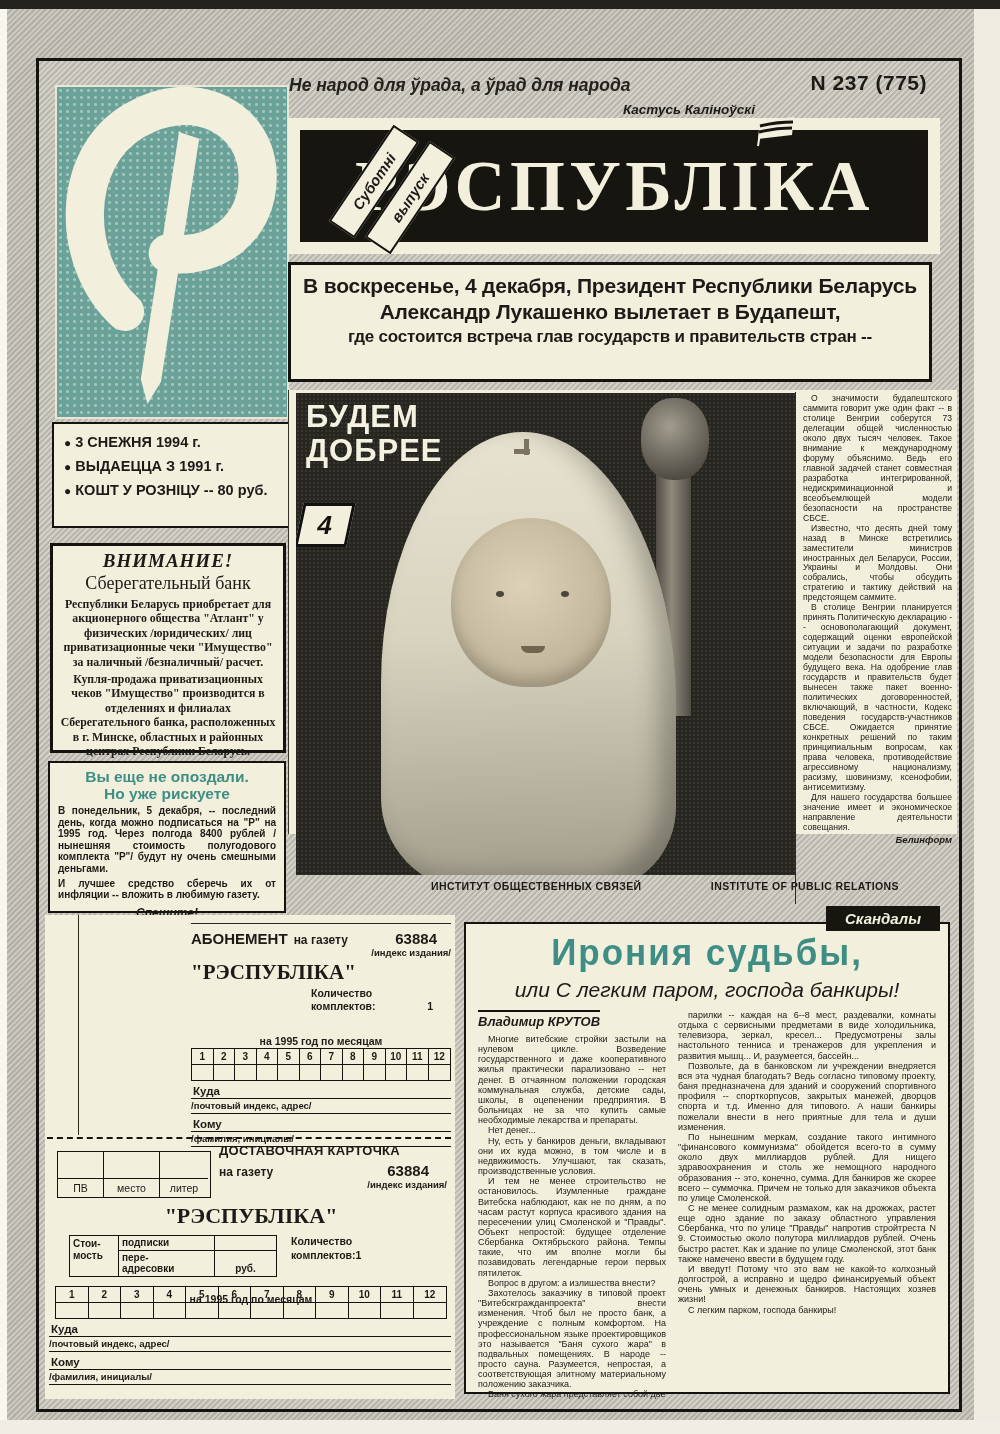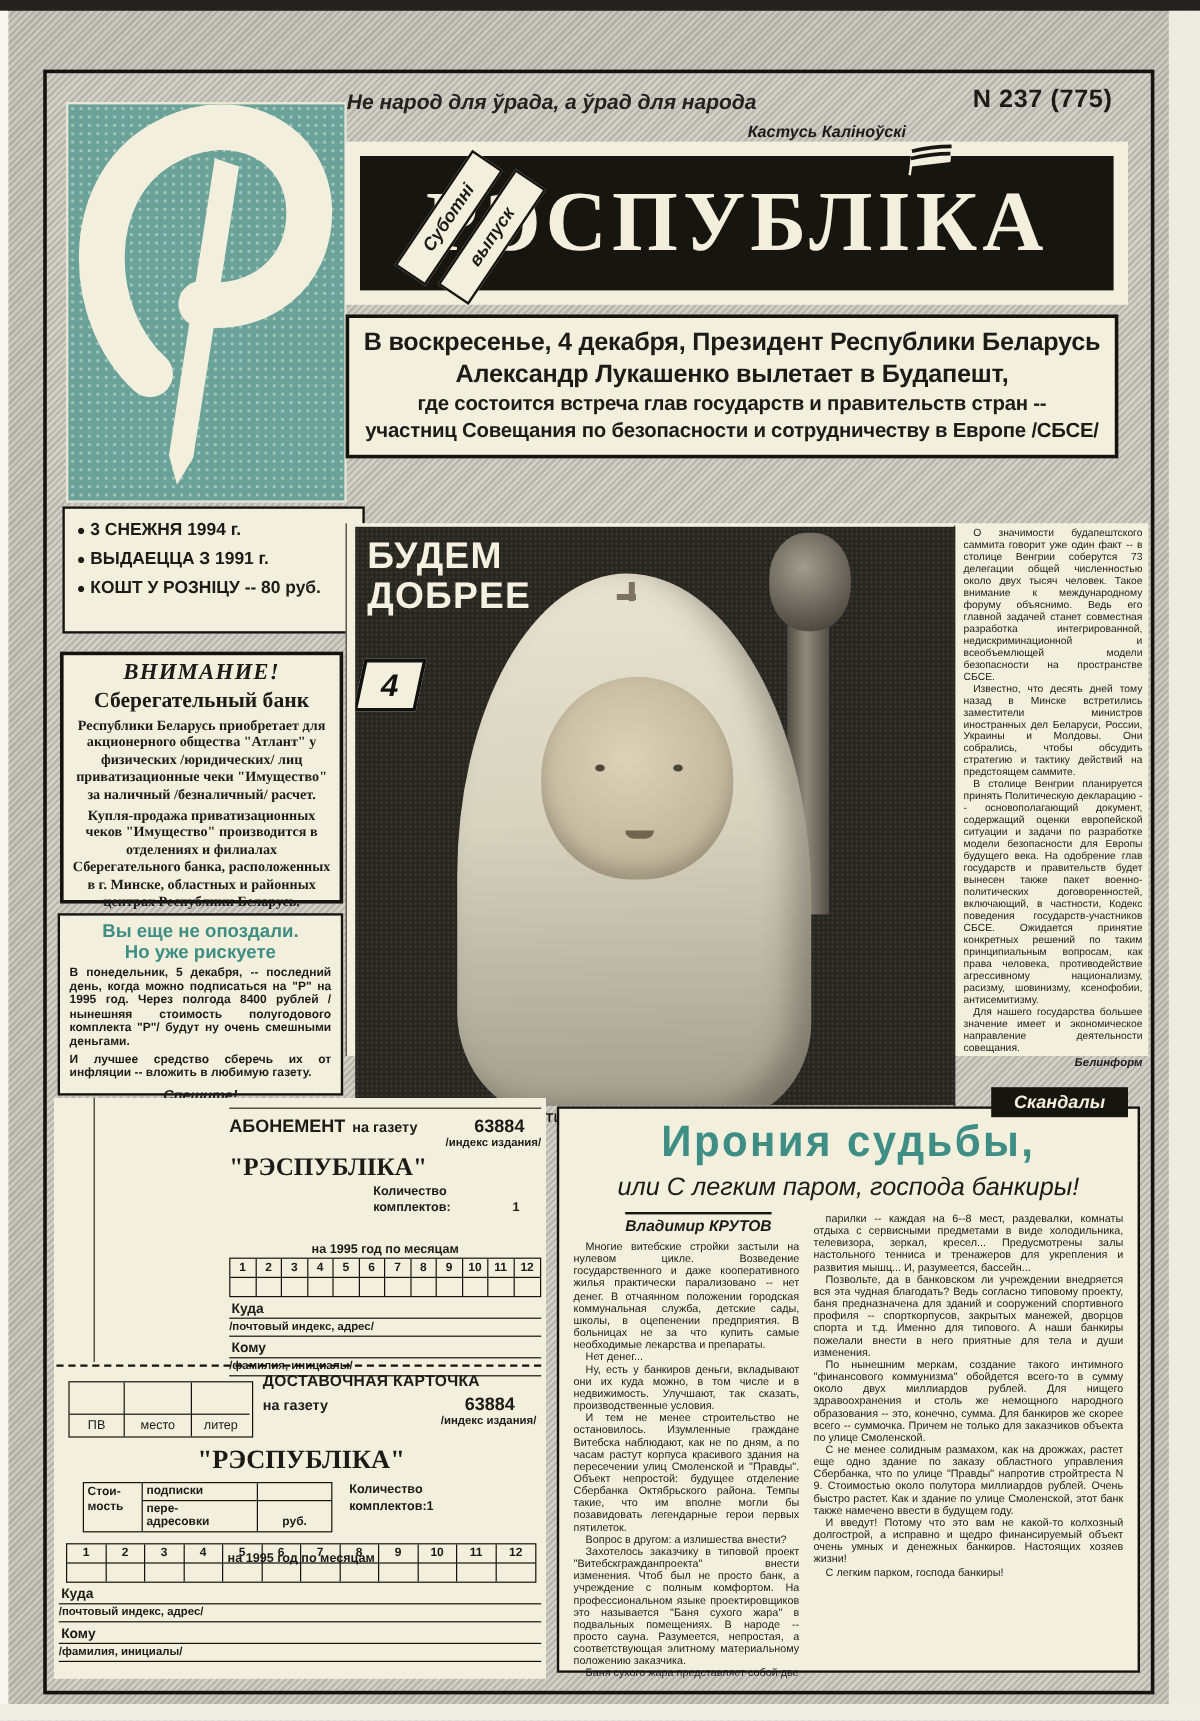--- a/index.html
+++ b/index.html
@@ -41,30 +41,30 @@
   .hl-small{font-size:17px;font-weight:bold;letter-spacing:-.2px;line-height:1.3;}
 
   
   .dates-box{left:13px;top:361px;width:252px;height:106px;border:2px solid #14130f;background:#f2efdd;
     padding:10px 8px 0 10px;box-sizing:border-box;}
   .date-row{font-size:14.5px;font-weight:bold;margin-bottom:8px;white-space:nowrap;}
   .bullet{font-size:12px;margin-right:4px;}
   .attention-box{left:11px;top:482px;width:236px;height:210px;border:3px solid #14130f;background:#f2efdd;
     font-family:"Liberation Serif",serif;text-align:center;padding:4px 7px;box-sizing:border-box;}
   .att-title{font-size:19px;font-weight:bold;font-style:italic;letter-spacing:1px;}
-  .att-sub{font-size:18px;font-weight:bold;margin-top:1px;}
+  .att-sub{font-size:18px;font-weight:normal;margin-top:1px;}
   .att-p{font-size:11.8px;font-weight:bold;line-height:1.22;margin:3px 0 0;}
   .subscribe-box{left:9px;top:700px;width:238px;height:152px;border:2.5px solid #14130f;background:#f2efdd;
     padding:5px 8px;box-sizing:border-box;}
   .sub-title{color:#3f8e85;font-weight:bold;font-size:15.5px;text-align:center;line-height:1.1;}
   .sub-p{font-size:10px;font-weight:bold;line-height:1.16;margin:3px 0 0;text-align:justify;}
   .sub-cta{font-size:12px;font-weight:bold;font-style:italic;text-align:center;margin-top:5px;line-height:1.2;}
 
   
-  .central-panel{left:249px;top:329px;width:668px;height:444px;background:#f2efdd;border-left:1px solid #33322c;margin-top:46px;}
+  .central-panel{left:249px;top:329px;width:668px;height:444px;background:#f2efdd;border-left:1px solid #33322c;}
   .photo{position:absolute;left:7px;top:3px;width:500px;height:482px;background:#26251f;overflow:hidden;
     background-image:radial-gradient(#38372f 1px,transparent 1.3px);background-size:4px 4px;}
   .ph-hood{position:absolute;left:17%;top:8%;width:59%;height:95%;
     background:linear-gradient(178deg,#e8e3d0 0%,#d8d3bf 45%,#a19c8a 100%);
     border-radius:48% 52% 26% 30%/55% 60% 18% 20%;box-shadow:inset -16px -10px 26px rgba(0,0,0,.28);}
   .ph-face{position:absolute;left:31%;top:26%;width:32%;height:35%;
     background:radial-gradient(circle at 45% 40%,#ddd2b8,#bdb297 78%,#a2977e);
     border-radius:50% 50% 47% 47%;box-shadow:inset 0 -9px 14px rgba(0,0,0,.18);}
   .ph-eye{position:absolute;width:8px;height:6px;background:#46413657;border-radius:50%;background:#4b453a;}
   .ph-mouth{position:absolute;left:45%;top:52.5%;width:24px;height:7px;background:#70654f;border-radius:0 0 12px 12px;}
@@ -140,21 +140,21 @@
     display:flex;align-items:center;justify-content:center;font-weight:bold;font-style:italic;font-size:15px;z-index:3;}
   .scandal-box{left:425px;top:861px;width:486px;height:472px;border:2.5px solid #14130f;background:#f2efdd;
     padding:8px 12px;box-sizing:border-box;}
   .sc-title{color:#3f8e85;font-weight:bold;font-size:35px;text-align:center;letter-spacing:2px;
     transform:scaleY(1.05);}
   .sc-sub{font-style:italic;font-size:21px;text-align:center;margin-top:6px;}
   .sc-cols{display:flex;gap:12px;margin-top:8px;}
   .sc-col1{width:188px;flex:none;}
   .sc-col2{flex:1;}
   .byline{display:inline-block;border-top:2px solid #14130f;padding-top:2px;font-weight:bold;font-style:italic;
-    font-size:13px;margin-bottom:5px;margin-left:43px;}
+    font-size:13px;margin-bottom:5px;}
   .sc-cols p{margin:0;font-size:9px;line-height:1.13;text-align:justify;text-indent:10px;}
 </style>
 </head>
 <body>
 
 <div class="canvas">
   <div class="scan-top"></div>
   <div class="edge-left"></div>
   <div class="edge-right"></div>
   <div class="scan-bottom"></div>
@@ -181,21 +181,20 @@
         </svg>
       </div>
       <div class="badge badge1">Суботні</div>
       <div class="badge badge2">выпуск</div>
     </div>
 
     <div class="abs headline-box">
       <div class="hl-big">В воскресенье, 4 декабря, Президент Республики Беларусь</div>
       <div class="hl-big">Александр Лукашенко вылетает в Будапешт,</div>
       <div class="hl-small">где состоится встреча глав государств и правительств стран --</div>
-      <div class="hl-small">участниц Совещания по безопасности и сотрудничеству в Европе /СБСЕ/</div>
     </div>
 
     <div class="abs dates-box">
       <div class="date-row"><span class="bullet">●</span><span>3 СНЕЖНЯ 1994 г.</span></div>
       <div class="date-row"><span class="bullet">●</span><span>ВЫДАЕЦЦА З 1991 г.</span></div>
       <div class="date-row"><span class="bullet">●</span><span>КОШТ У РОЗНІЦУ -- 80 руб.</span></div>
     </div>
 
     <div class="abs attention-box">
       <div class="att-title">ВНИМАНИЕ!</div>

